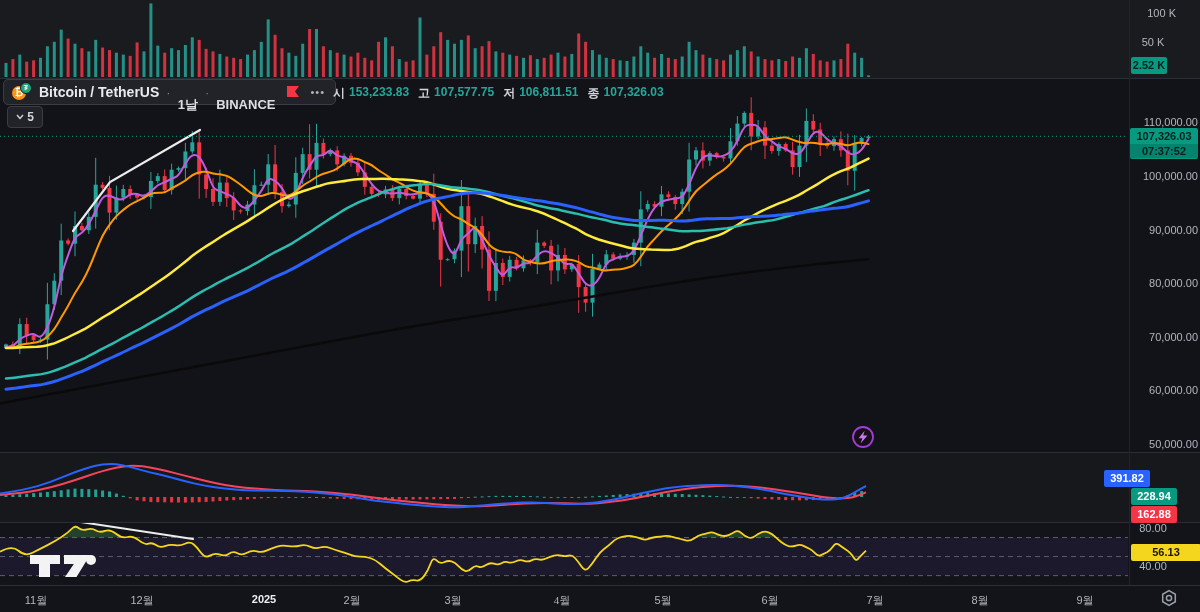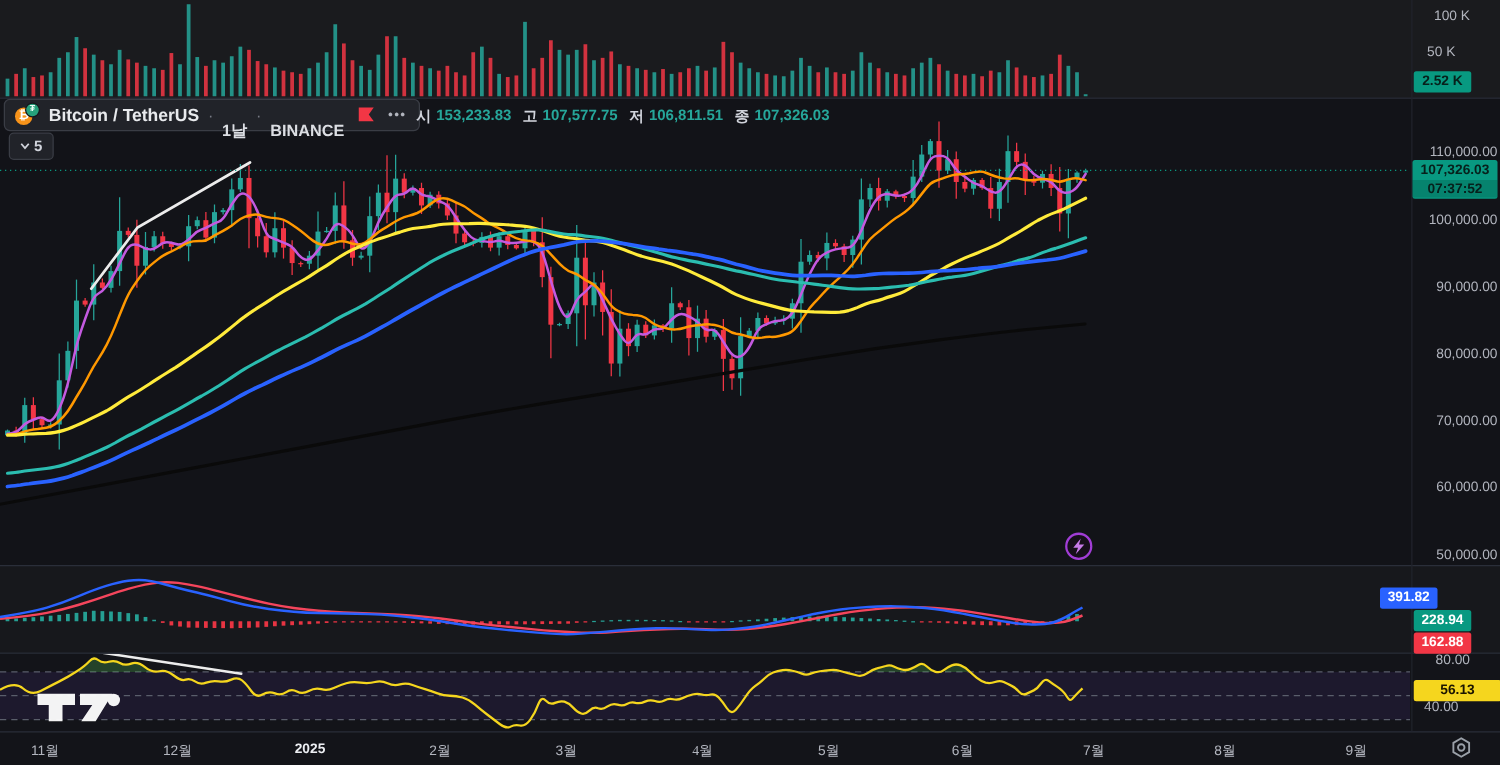--- a/index.html
+++ b/index.html
@@ -17,32 +17,32 @@
   #symbol-toolbar .dots{color:#b2b5be;font-size:11px;letter-spacing:1px;margin-left:2px;}
   #ohlc-row{left:333px;top:85px;font-size:12px;display:flex;gap:9px;white-space:nowrap;}
   #ohlc-row .lbl{color:#d1d4dc;font-weight:600;}
   #ohlc-row .val{color:#26a69a;font-weight:600;margin-left:-5px;}
   #collapse-btn{left:7px;top:106px;width:34px;height:20px;background:#212329;border:1px solid #3a3d45;
       border-radius:4px;display:flex;align-items:center;justify-content:center;gap:3px;
       color:#d1d4dc;font-size:12px;font-weight:600;}
   #price-badge{left:1130px;top:128px;width:68px;border-radius:2px;background:#089981;color:#07211c;
       text-align:center;font-size:11px;font-weight:700;line-height:15px;padding:1px 0;}
   #price-badge .cd{font-weight:600;background:rgba(0,0,0,0.14);line-height:14px;}
-  #vol-badge{left:1131px;top:57px;width:46px;background:#089981;color:#07211c;}
+  #vol-badge{left:1131px;top:57px;width:36px;background:#089981;color:#07211c;}
   #rsi-badge{left:1131px;top:544px;width:70px;background:#f5d61e;color:#1b1500;}
   .tv-coin{position:relative;width:20px;height:18px;}
   .tv-coin .btc{position:absolute;left:0;top:3px;width:14px;height:14px;border-radius:50%;background:#f7931a;
       color:#fff;font-size:10px;font-weight:700;text-align:center;line-height:14px;}
   .tv-coin .usdt{position:absolute;right:0;top:-1px;width:10px;height:10px;border-radius:50%;background:#26a17b;
       border:1px solid #16181d;color:#e7fff6;font-size:7px;font-weight:700;text-align:center;line-height:10px;}
   #tv-logo{left:28px;top:553px;opacity:0.95;}
   #gear-btn{left:1156px;top:588px;width:26px;height:20px;display:flex;align-items:center;justify-content:center;}
   #lightning-btn{left:851px;top:425px;width:24px;height:24px;}
   .month{position:absolute;top:593px;transform:translateX(-50%);color:#b2b5be;font-size:11px;}
-  .month.bold{color:#eceef2;font-weight:700;}
+  .month.bold{color:#eceef2;font-weight:700;margin-left:16px;}
 </style>
 </head>
 <body>
 
 <div id="stage">
   <svg id="chart-svg" width="1200" height="612">
       <rect x="0" y="0" width="1200" height="78" fill="#1a1b1e"></rect>
       <rect x="0" y="78" width="1200" height="374" fill="#121318"></rect>
       <rect x="0" y="452" width="1200" height="70" fill="#17181c"></rect>
       <rect x="0" y="522" width="1200" height="63" fill="#131419"></rect>
@@ -673,21 +673,21 @@
     <div class="abs axis-label" style="left: 1128px; top: 116px; width: 70px; text-align: right; padding-right: 4px;">110,000.00</div>
     <div class="abs axis-label" style="left: 1128px; top: 170px; width: 70px; text-align: right; padding-right: 4px;">100,000.00</div>
     <div class="abs axis-label" style="left: 1128px; top: 224px; width: 70px; text-align: right; padding-right: 4px;">90,000.00</div>
     <div class="abs axis-label" style="left: 1128px; top: 277px; width: 70px; text-align: right; padding-right: 4px;">80,000.00</div>
     <div class="abs axis-label" style="left: 1128px; top: 331px; width: 70px; text-align: right; padding-right: 4px;">70,000.00</div>
     <div class="abs axis-label" style="left: 1128px; top: 384px; width: 70px; text-align: right; padding-right: 4px;">60,000.00</div>
     <div class="abs axis-label" style="left: 1128px; top: 438px; width: 70px; text-align: right; padding-right: 4px;">50,000.00</div>
     <div class="abs badge" style="left: 1104px; top: 470px; width: 46px; background: rgb(41, 98, 255); color: rgb(255, 255, 255);">391.82</div>
     <div class="abs badge" style="left: 1131px; top: 488px; width: 46px; background: rgb(8, 153, 129); color: rgb(255, 255, 255);">228.94</div>
     <div class="abs badge" style="left: 1131px; top: 506px; width: 46px; background: rgb(242, 54, 69); color: rgb(255, 255, 255);">162.88</div>
-    <div class="abs axis-label" style="left: 1130px; top: 522px; width: 46px; text-align: right;">80.00</div>
+    <div class="abs axis-label" style="left: 1130px; top: 522px; width: 46px; text-align: center;">80.00</div>
     <div class="abs axis-label" style="left: 1130px; top: 560px; width: 46px; text-align: center;">40.00</div>
     <div class="month" style="left: 36px;">11월</div>
     <div class="month" style="left: 142px;">12월</div>
     <div class="month bold" style="left: 248px;">2025</div>
     <div class="month" style="left: 352px;">2월</div>
     <div class="month" style="left: 453px;">3월</div>
     <div class="month" style="left: 562px; font-family: Liberation Serif, serif;">4월</div>
     <div class="month" style="left: 663px;">5월</div>
     <div class="month" style="left: 770px;">6월</div>
     <div class="month" style="left: 875px;">7월</div>

